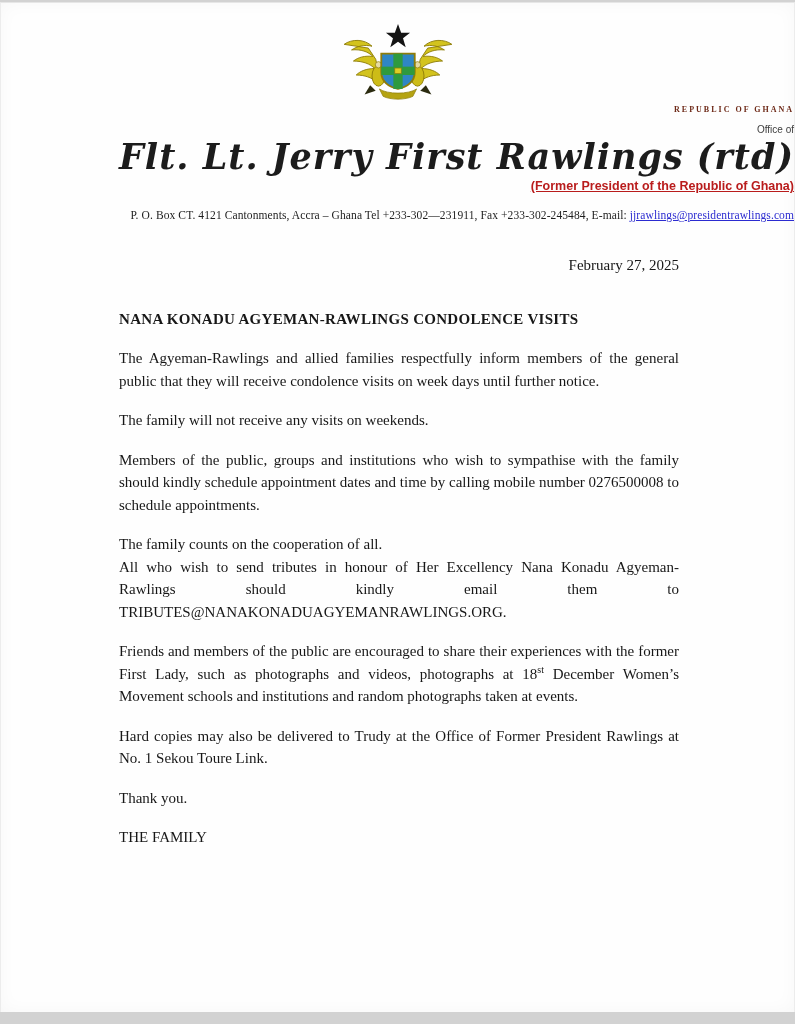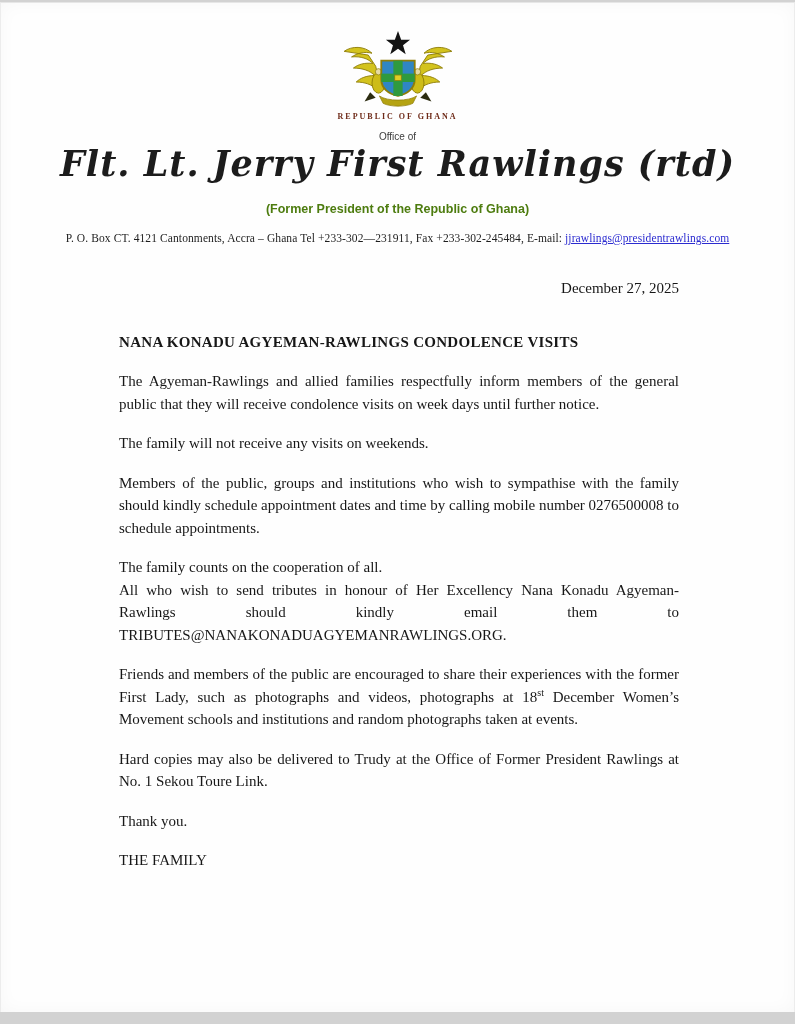--- a/index.html
+++ b/index.html
@@ -23,22 +23,22 @@
     right: 0;
     bottom: 12px;
     background: #fefefe;
     border-top: 1px solid #e6e6e6;
     border-left: 1px solid #ececec;
     border-right: 1px solid #ececec;
     box-shadow: inset 0 0 18px rgba(0,0,0,0.03);
   }
   
   .letterhead {
-    padding-top: 26px;
-    text-align: center;
+    padding-top: 19px;
+    text-align: right;
   }
   .crest {
     display: block;
     margin: 0 auto;
     width: 130px;
     height: 80px;
   }
   .crest-label {
     margin-top: 3px;
     font-size: 8px;
@@ -56,25 +56,26 @@
   .script-name {
     margin: 1px 0 0 0;
     font-size: 35px;
     font-weight: bold;
     font-style: italic;
     letter-spacing: 1px;
     color: #1c1c1c;
     font-family: "DejaVu Serif", serif;
   }
   .subtitle {
-    margin-top: 18px;
+    margin-top: 2px;
     font-size: 12.5px;
     font-weight: bold;
-    color: #4d7c0f;
+    color: #b91c1c;
     font-family: "Liberation Sans", sans-serif;
+    text-decoration: underline;
   }
   .address-line {
     margin-top: 16px;
     font-size: 11.5px;
     color: #1d1d1d;
     letter-spacing: 0.1px;
   }
   .address-line a {
     color: #2b2bd0;
     text-decoration: underline;
@@ -161,21 +162,21 @@
       <h1 class="script-name">Flt. Lt. Jerry First Rawlings (rtd)</h1>
 
       <div class="subtitle">(Former President of the Republic of Ghana)</div>
 
       <div class="address-line"><span>P. O. Box CT. 4121 Cantonments, Accra – Ghana Tel +233-302—231911, Fax +233-302-245484, E-mail: </span><a href="#">jjrawlings@presidentrawlings.com</a></div>
     </header>
 
     <main class="doc-body">
 
 
-      <div class="date-line">December 27, 2025</div>
+      <div class="date-line">February 27, 2025</div>
 
       <h2 class="headline">NANA KONADU AGYEMAN-RAWLINGS CONDOLENCE VISITS</h2>
 
       <p class="para">The Agyeman-Rawlings and allied families respectfully inform members of the general public that they will receive condolence visits on week days until further notice.</p>
 
       <p class="para">The family will not receive any visits on weekends.</p>
 
       <p class="para">Members of the public, groups and institutions who wish to sympathise with the family should kindly schedule appointment dates and time by calling mobile number 0276500008 to schedule appointments.</p>
 
       <p class="para">The family counts on the cooperation of all.</p>

